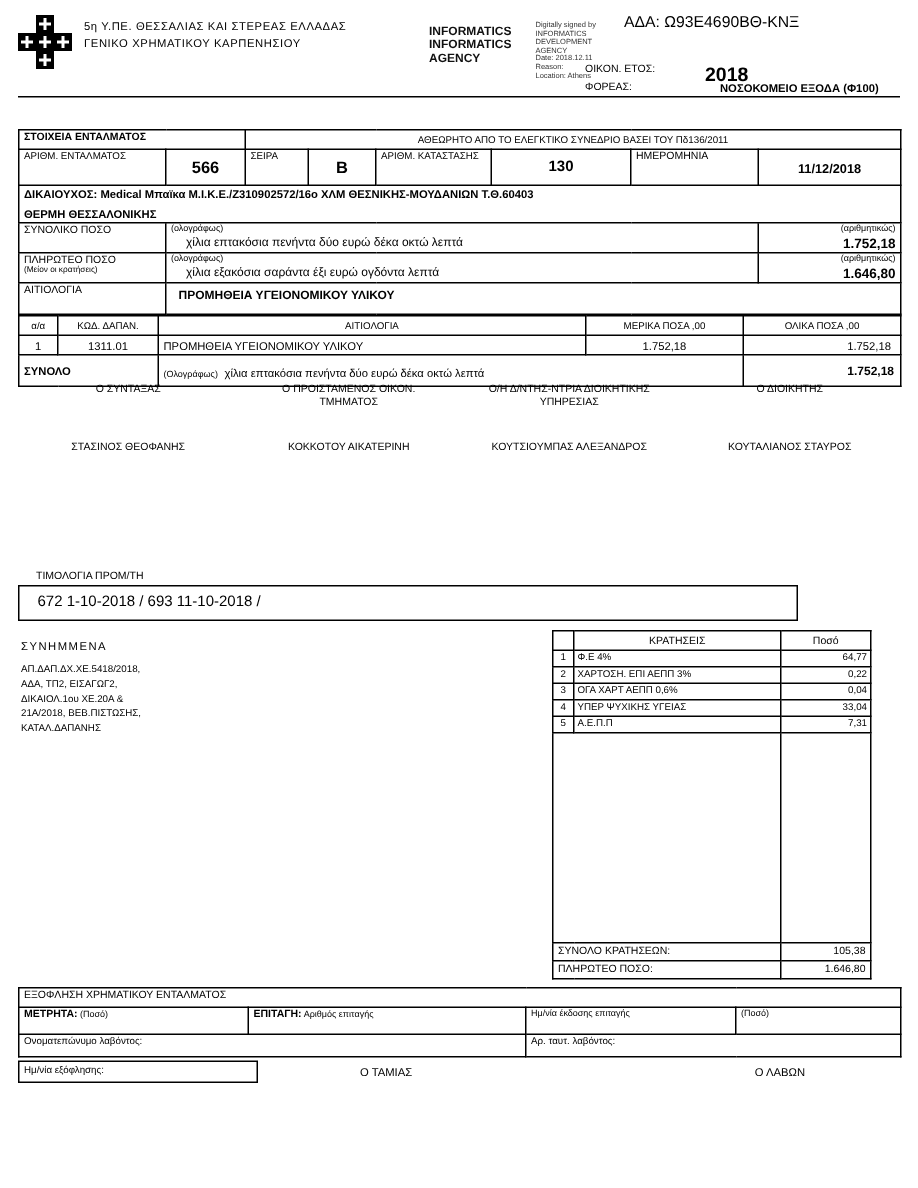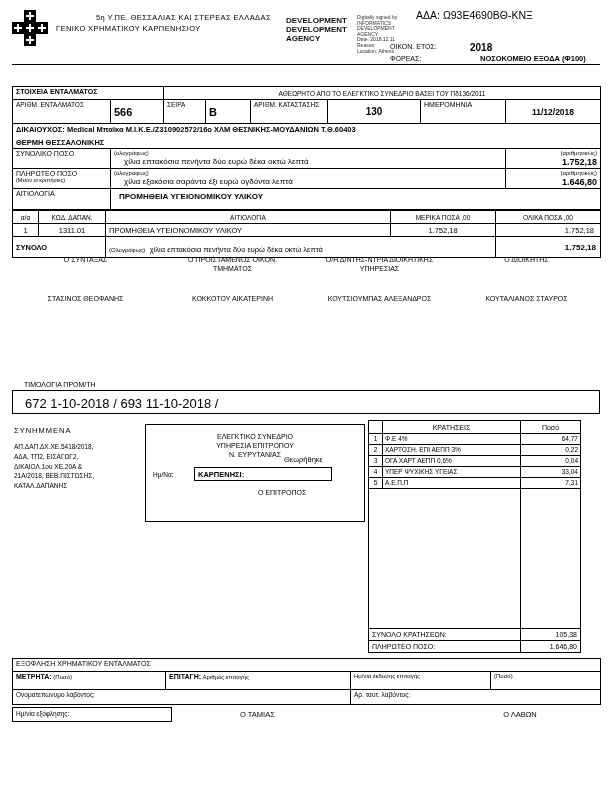--- a/index.html
+++ b/index.html
@@ -10,43 +10,43 @@
   }
   .abs { position: absolute; }
   .b { font-weight: bold; }
   .ctr { text-align: center; }
   .rgt { text-align: left; }
   table { border-collapse: collapse; table-layout: fixed; }
   td { border: 1px solid #000; vertical-align: top; padding: 1px 3px; overflow: hidden; }
 
   
   .logo { left: 12px; top: 8px; }
-  .org1 { left: 56px; top: 13px; font-size: 7.5px; letter-spacing: .4px; margin-left: 40px; }
+  .org1 { left: 56px; top: 13px; font-size: 7.5px; letter-spacing: .4px; }
   .org2 { left: 56px; top: 24px; font-size: 7.5px; letter-spacing: .4px; }
   .stamp-agency { left: 286px; top: 16px; width: 70px; font-size: 8px; font-weight: bold; line-height: 9px; color: #111; }
   .stamp-details { left: 357px; top: 15px; width: 58px; font-size: 5px; line-height: 5.6px; color: #333; }
   .ada { left: 416px; top: 9px; font-size: 10.5px; }
   .fy-label { left: 390px; top: 43px; font-size: 7px; }
-  .fy-value { left: 470px; top: 42px; font-size: 10px; font-weight: bold; }
+  .fy-value { left: 470px; top: 42px; font-size: 13px; font-weight: bold; }
   .en-label { left: 390px; top: 55px; font-size: 7px; }
   .en-value { left: 452px; top: 54px; font-size: 7.5px; font-weight: bold; padding-left: 28px; }
   .hrule { left: 12px; top: 64px; width: 588px; border-top: 1px solid #000; }
   .doc-title { left: 0; top: 70px; width: 612px; text-align: center; font-size: 9px; letter-spacing: 4px; word-spacing: 12px; }
 
   
   .main-table { left: 12px; top: 86px; width: 588px; }
   .main-table tr.rA td { height: 13px; }
   .main-table tr.rB td { height: 24px; }
   .main-table tr.rC td { height: 24px; }
   .main-table tr.rD td, .main-table tr.rE td { height: 20px; }
   .main-table tr.rF td { height: 21px; }
   .secc { font-size: 7px; font-weight: bold; }
   .notec { font-size: 6.5px; text-align: center; vertical-align: middle; }
   .lblc { font-size: 6.5px; line-height: 7.5px; }
-  .valbig { font-size: 11px; font-weight: bold; vertical-align: middle; }
+  .valbig { font-size: 11px; font-weight: bold; text-align: center; vertical-align: middle; }
   .valmed { font-size: 10px; font-weight: bold; text-align: center; vertical-align: middle; }
   .valdate { font-size: 8.5px; font-weight: bold; text-align: center; vertical-align: middle; }
   .benef { font-size: 7.5px; font-weight: bold; }
   .benef .city { margin-top: 4px; padding-right: 2px; }
   .tiny { font-size: 6px; }
   .wordsv { font-size: 8px; padding-left: 10px; margin-top: 1px; }
   .amtc { text-align: right; }
   .amtv { font-size: 9px; font-weight: bold; margin-top: 1px; }
   .sublbl { font-size: 5.5px; }
   .reasonv { font-size: 8px; font-weight: bold; padding-left: 8px; padding-top: 3px; }
@@ -63,21 +63,21 @@
   .sum-amt { font-size: 8px; font-weight: bold; text-align: right; padding-right: 4px; vertical-align: middle; }
 
   
   .signatures { left: 12px; top: 256px; width: 588px; display: flex; }
   .sig-col { flex: 1; text-align: center; }
   .sig-title { font-size: 7px; line-height: 8.5px; min-height: 17px; max-width: 118px; margin: 0 auto; }
   .sig-name { font-size: 7px; margin-top: 22px; }
 
   
   .invoices-label { left: 24px; top: 381px; font-size: 7px; }
-  .invoices-box { left: 12px; top: 390px; width: 588px; height: 24px; border: 1px solid #000; padding: 5px 12px; font-size: 13px; }
+  .invoices-box { left: 12px; top: 390px; width: 520px; height: 24px; border: 1px solid #000; padding: 5px 12px; font-size: 10px; }
 
   
   .attachments { left: 14px; top: 426px; width: 128px; }
   .att-label { font-size: 7.5px; letter-spacing: 1px; }
   .att-lines { margin-top: 7px; }
   .att-line { font-size: 6.5px; line-height: 9.8px; }
 
   .audit-box { left: 145px; top: 424px; width: 220px; height: 98px; border: 1px solid #000; }
   .ab-l1 { position: absolute; top: 8px; left: 0; width: 100%; text-align: center; font-size: 7px; }
   .ab-l2 { position: absolute; top: 17px; left: 0; width: 100%; text-align: center; font-size: 7px; }
@@ -128,21 +128,21 @@
         <rect x="14" y="19" width="8" height="2"></rect>
       <rect x="29" y="16" width="2" height="8"></rect>
         <rect x="26" y="19" width="8" height="2"></rect>
       <rect x="17" y="28" width="2" height="8"></rect>
         <rect x="14" y="31" width="8" height="2"></rect>
     </g>
   </svg>
   <div class="abs org1">5η Υ.ΠΕ. ΘΕΣΣΑΛΙΑΣ ΚΑΙ ΣΤΕΡΕΑΣ ΕΛΛΑΔΑΣ</div>
   <div class="abs org2">ΓΕΝΙΚΟ ΧΡΗΜΑΤΙΚΟΥ ΚΑΡΠΕΝΗΣΙΟΥ</div>
 
-  <div class="abs stamp-agency">DEVELOPMENT DEVELOPMENT AGENCY</div>
+  <div class="abs stamp-agency">INFORMATICS INFORMATICS AGENCY</div>
   <div class="abs stamp-details">
     <div>Digitally signed by</div>
     <div>INFORMATICS</div>
     <div>DEVELOPMENT AGENCY</div>
     <div>Date: 2018.12.11</div>
     <div>Reason:</div>
     <div>Location: Athens</div>
   </div>
 
   <div class="abs ada">
@@ -286,31 +286,20 @@
     <div class="att-label">ΣΥΝΗΜΜΕΝΑ</div>
     <div class="att-lines">
       <div class="att-line">ΑΠ.ΔΑΠ.ΔΧ.ΧΕ.5418/2018,</div>
       <div class="att-line">ΑΔΑ, ΤΠ2, ΕΙΣΑΓΩΓ2,</div>
       <div class="att-line">ΔΙΚΑΙΟΛ.1ου ΧΕ.20Α &amp;</div>
       <div class="att-line">21Α/2018, ΒΕΒ.ΠΙΣΤΩΣΗΣ,</div>
       <div class="att-line">ΚΑΤΑΛ.ΔΑΠΑΝΗΣ</div>
     </div>
   </div>
 
-  <div class="abs audit-box">
-    <div class="ab-l1">ΕΛΕΓΚΤΙΚΟ ΣΥΝΕΔΡΙΟ</div>
-    <div class="ab-l2">ΥΠΗΡΕΣΙΑ ΕΠΙΤΡΟΠΟΥ</div>
-    <div class="ab-l3">Ν. ΕΥΡΥΤΑΝΙΑΣ</div>
-    <div class="ab-approved">Θεωρήθηκε</div>
-    <div class="ab-datelabel">Ημ/Να:</div>
-    <div class="ab-placebox">
-      <span>ΚΑΡΠΕΝΗΣΙ:</span>
-    </div>
-    <div class="ab-commissioner">Ο ΕΠΙΤΡΟΠΟΣ</div>
-  </div>
 
   <div class="abs deductions">
     <table>
       <colgroup>
           <col style="width:14px">
           <col style="width:138px">
           <col style="width:60px">
         </colgroup>
       <tbody>
           <tr class="dh">

